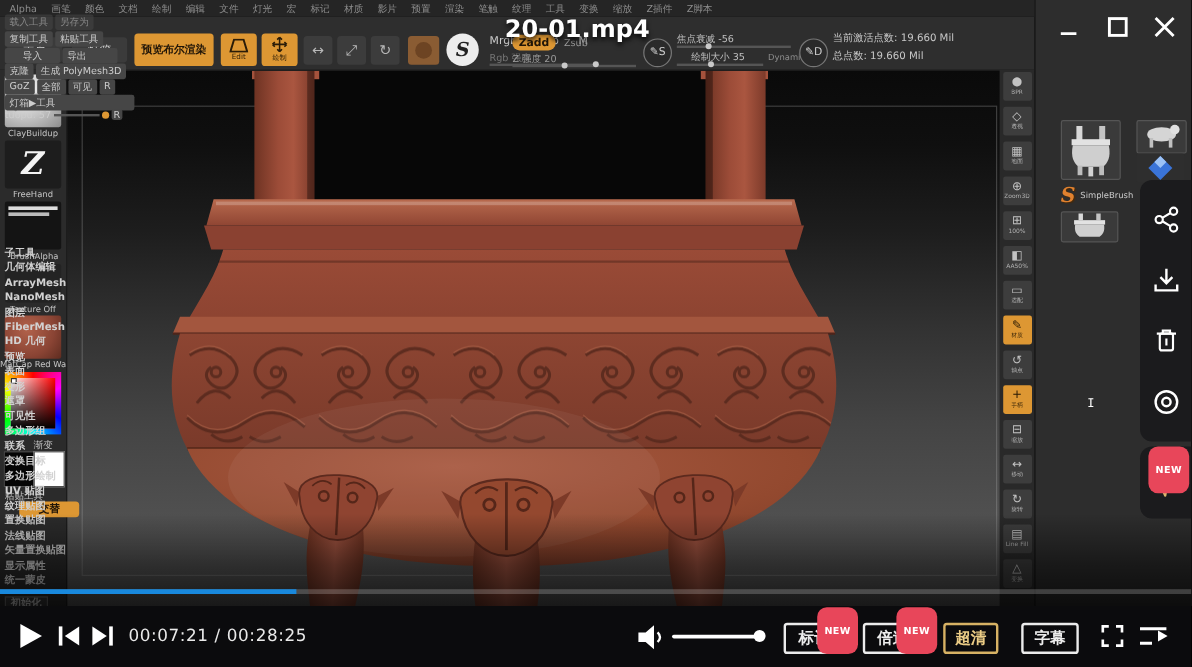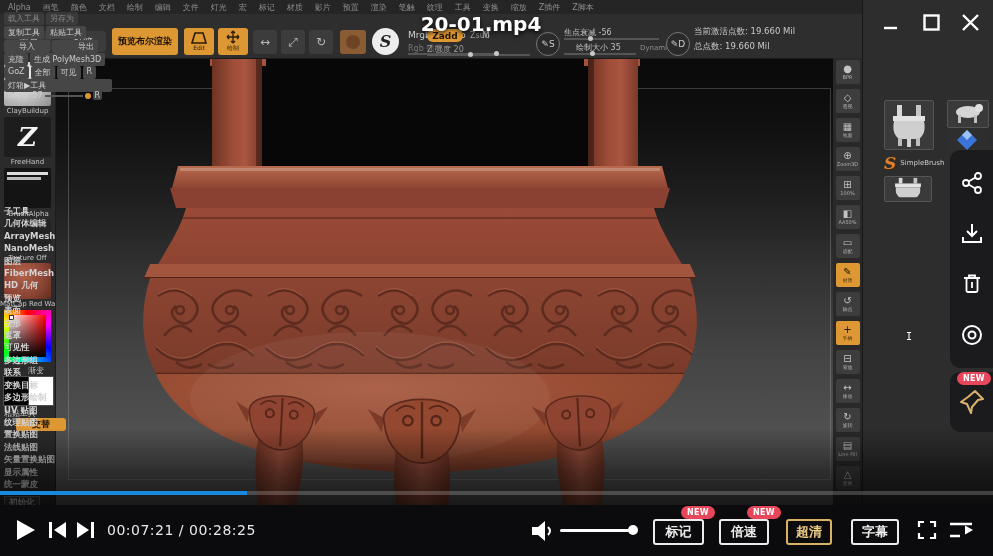--- a/index.html
+++ b/index.html
@@ -62,21 +62,21 @@
   .progress{left:0;top:490px;width:993px;height:6px;z-index:6;}
   .prog-bg{position:absolute;left:0;top:1px;width:100%;height:4px;background:rgba(255,255,255,.2);}
   .prog-fill{position:absolute;left:0;top:1px;width:247px;height:4px;background:var(--blue);}
   .player{left:0;top:505px;width:993px;height:51px;background:#0b0b0d;z-index:7;}
   .pc{position:absolute;z-index:8;}
   .time{font-size:14px;color:#e9e9e9;letter-spacing:.5px;}
   .vbtn{border:2px solid #ececec;border-radius:3px;color:#ececec;font-size:13px;font-weight:bold;
      display:flex;align-items:center;justify-content:center;background:transparent;}
   .vbtn.gold{border-color:var(--gold);color:#eccd86;}
   .badge{position:absolute;background:var(--badge);color:#fff;font-size:8px;font-weight:bold;
-     padding:2px 6px;border-radius:8px;z-index:9;letter-spacing:.3px;}
+     padding:15px 6px;border-radius:8px;z-index:9;letter-spacing:.3px;}
   .title{left:481px;top:12px;transform:translateX(-50%);font-size:20px;font-weight:bold;color:#fff;
      text-shadow:0 2px 4px rgba(0,0,0,.9);z-index:9;white-space:nowrap;}
 
   
   .float-panel{left:950px;top:150px;width:43px;height:218px;background:#1b1b1d;border-radius:10px 0 0 10px;z-index:8;
      display:flex;flex-direction:column;align-items:center;justify-content:space-around;padding:8px 0;box-sizing:border-box;}
   .float-panel2{left:950px;top:372px;width:43px;height:60px;background:#1b1b1d;border-radius:10px 0 0 10px;z-index:8;
      display:flex;align-items:center;justify-content:center;}
   .wctl{z-index:10;}
 
@@ -386,21 +386,21 @@
   <div class="rp-row" style="top:12px;">
     <span class="rp-btn dim">载入工具</span>
     <span class="rp-btn dim">另存为</span>
   </div>
   <div class="rp-row" style="top:26px;">
     <span class="rp-btn">复制工具</span>
     <span class="rp-btn">粘贴工具</span>
   </div>
   <div class="rp-row" style="top:40px;">
     <span class="rp-btn" style="min-width:38px;text-align:center;">导入</span>
-    <span class="rp-btn" style="min-width:38px;text-align:right;">导出</span>
+    <span class="rp-btn" style="min-width:38px;text-align:left;">导出</span>
   </div>
   <div class="rp-row" style="top:53px;">
     <span class="rp-btn">克隆</span>
     <span class="rp-btn">生成 PolyMesh3D</span>
   </div>
   <div class="rp-row" style="top:66px;">
     <span class="rp-btn">GoZ</span>
     <span class="rp-btn">全部</span>
     <span class="rp-btn">可见</span>
     <span class="rp-btn">R</span>

